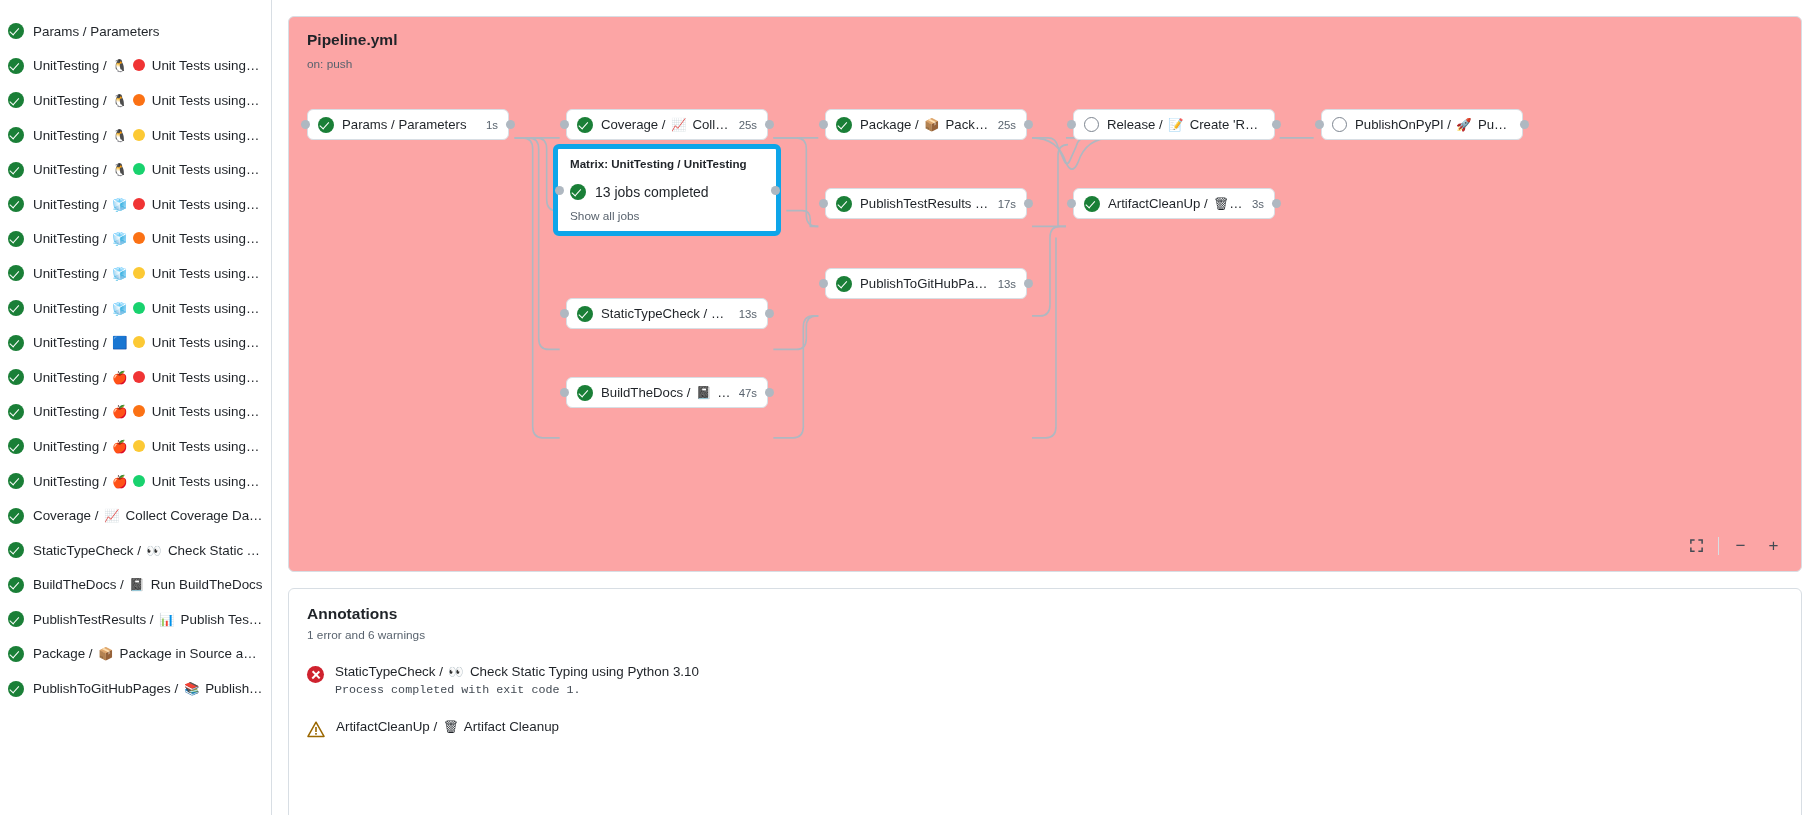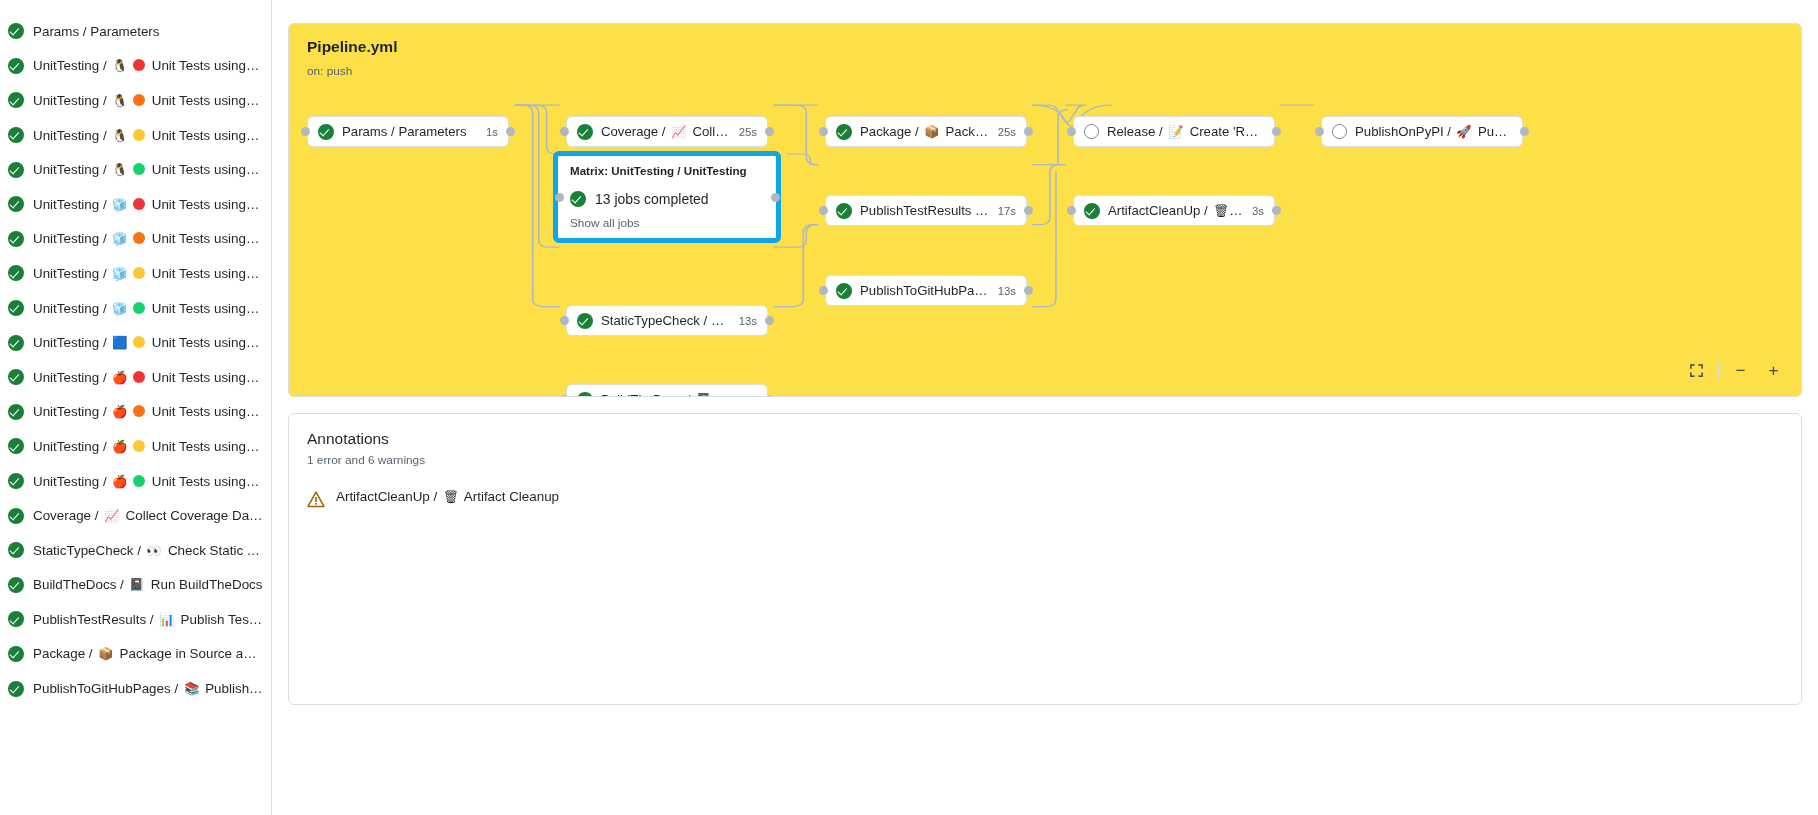--- a/index.html
+++ b/index.html
@@ -68,25 +68,25 @@
 
   
   .main {
     flex: 1;
     height: 815px;
     background: #ffffff;
     padding: 0 16px 0 16px;
     overflow: hidden;
   }
   .graph-card {
-    margin-top: 23px;
+    margin-top: 16px;
     border: 1px solid #d8dee4;
     border-radius: 6px;
-    background: #fde047;
-    height: 374px;
+    background: #fca5a5;
+    height: 556px;
     position: relative;
     overflow: hidden;
   }
   .graph-title {
     position: absolute;
     left: 18px; top: 14px;
     font-size: 15.5px;
     font-weight: bold;
     color: #1f2328;
   }
@@ -199,21 +199,21 @@
     margin-top: 16px;
     border: 1px solid #d8dee4;
     border-radius: 6px;
     background: #ffffff;
     padding: 16px 18px 10px 18px;
     height: 292px;
     overflow: hidden;
   }
   .ann-title {
     font-size: 15.5px;
-    font-weight: normal;
+    font-weight: bold;
     color: #1f2328;
   }
   .ann-sub {
     font-size: 11.8px;
     color: #59636e;
     margin-top: 5px;
   }
   .ann-row {
     display: flex;
     margin-top: 22px;
@@ -472,20 +472,27 @@
         <div class="zc-sep"></div>
         <div class="zc-btn">−</div>
         <div class="zc-btn">+</div>
       </div>
     </div>
 
     <div class="ann-card">
       <div class="ann-title">Annotations</div>
       <div class="ann-sub">1 error and 6 warnings</div>
       <div id="ann-list">
+          <div class="ann-row">
+            <div class="ann-icon err"></div>
+            <div>
+              <div class="ann-head">StaticTypeCheck / <span class="em">👀</span> Check Static Typing using Python 3.10</div>
+              <div class="ann-body">Process completed with exit code 1.</div>
+            </div>
+          </div>
           <div class="ann-row">
             <div class="ann-icon warn">
               <svg width="18" height="17" viewBox="0 0 18 17">
                 <path d="M9 1.2 L17 15.4 L1 15.4 Z" fill="none" stroke="#9a6700" stroke-width="1.5" stroke-linejoin="round"></path>
                 <rect x="8.2" y="6" width="1.6" height="5" fill="#9a6700"></rect>
                 <rect x="8.2" y="12" width="1.6" height="1.7" fill="#9a6700"></rect>
               </svg>
             </div>
             <div>
               <div class="ann-head">ArtifactCleanUp / <span class="em">🗑</span> Artifact Cleanup</div>

